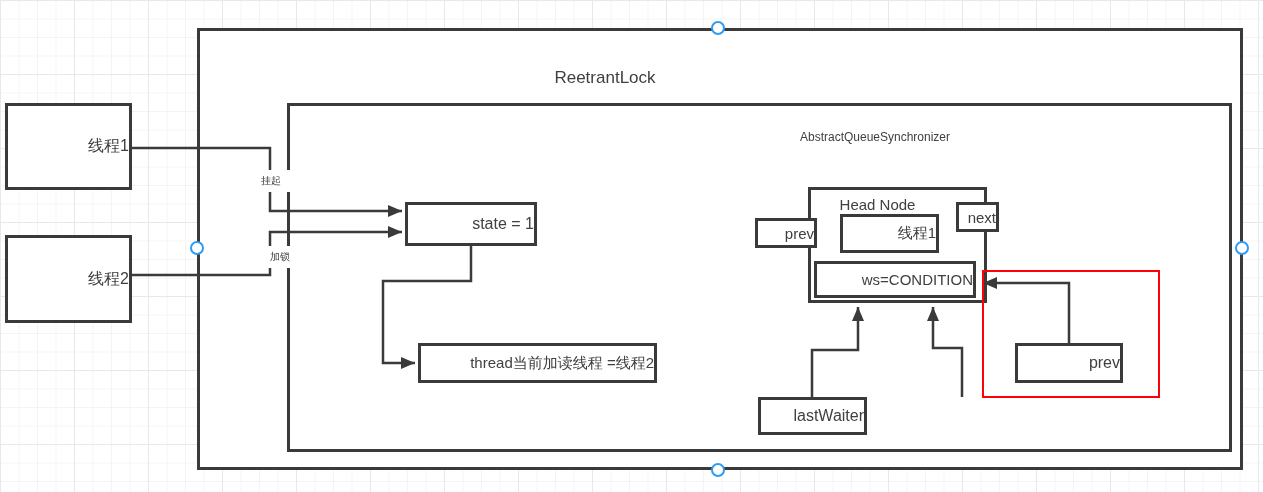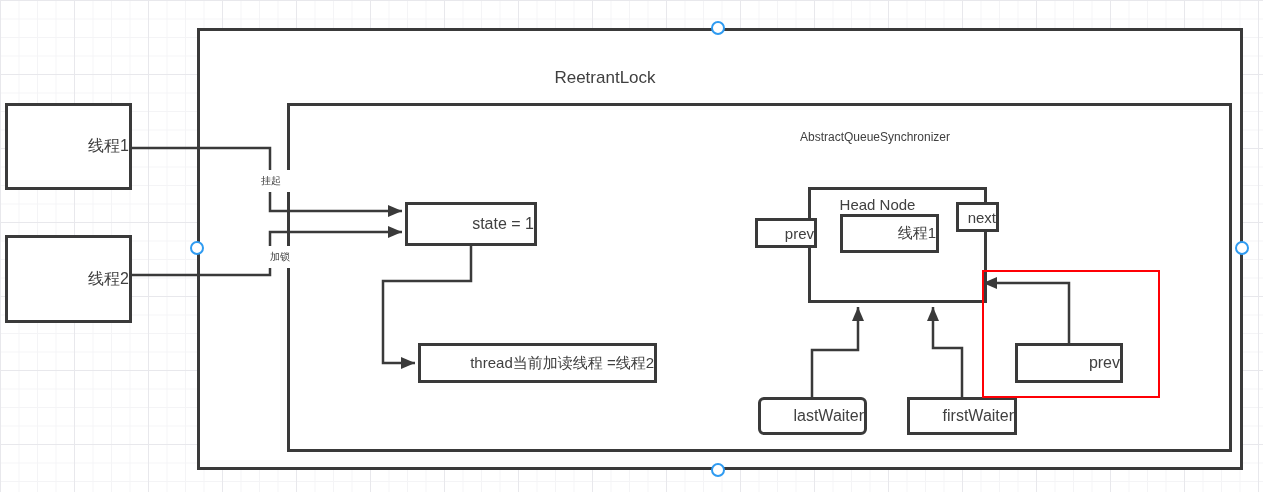--- a/index.html
+++ b/index.html
@@ -91,26 +91,26 @@
   <div class="title f15 z6" style="left:788px;top:196px;width:179px;">Head Node</div>
   <div class="box f15 z6" style="left:755px;top:218px;width:62px;height:30px;">
     <span>prev</span>
   </div>
   <div class="box f15 z6" style="left:840px;top:214px;width:99px;height:39px;">
     <span>线程1</span>
   </div>
   <div class="box f15 z6" style="left:956px;top:202px;width:43px;height:30px;">
     <span>next</span>
   </div>
+  <div class="box f15 z6" style="left:814px;top:261px;width:162px;height:37px;">
+    <span>ws=CONDITION</span>
+  </div>
 
-  <div class="box f16 z6" style="left:758px;top:397px;width:109px;height:38px;border-radius:6px;">
+  <div class="box f16 z6" style="left:758px;top:397px;width:109px;height:38px;">
     <span>lastWaiter</span>
-  </div>
-  <div class="box f16 z6" style="left:907px;top:397px;width:110px;height:38px;">
-    <span>firstWaiter</span>
   </div>
   <div class="box f16 z6" style="left:1015px;top:343px;width:108px;height:40px;">
     <span>prev</span>
   </div>
 
   <div class="red-box" style="left:982px;top:270px;width:178px;height:128px;"></div>
 
   <div class="handle" style="left:711px;top:21px;"></div>
   <div class="handle" style="left:711px;top:463px;"></div>
   <div class="handle" style="left:190px;top:241px;"></div>

